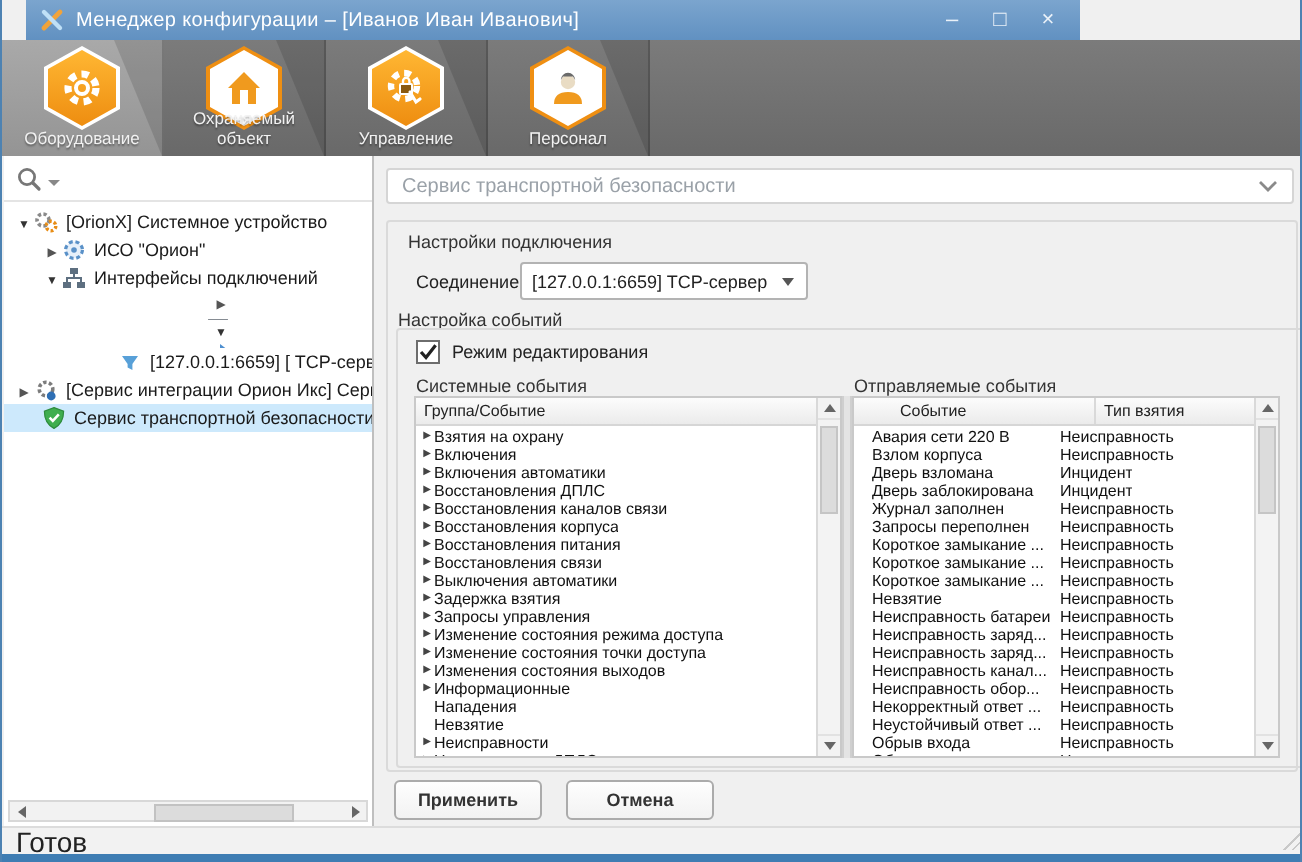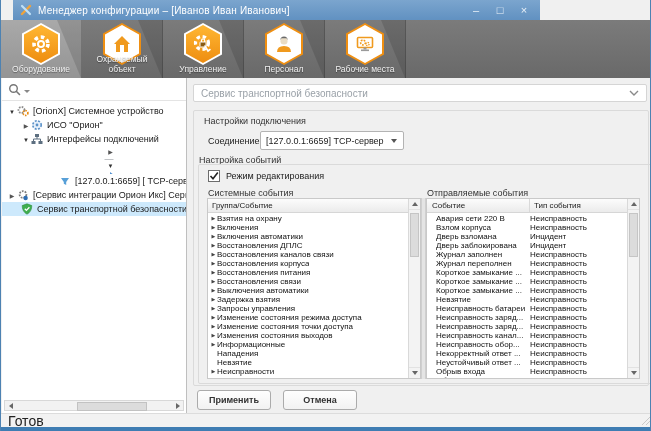--- a/index.html
+++ b/index.html
@@ -84,21 +84,21 @@
   .lists-label { position:absolute; font-size:9px; color:#333; top:23px; }
 
   .listbox { position:absolute; top:33px; height:181px; background:#fff; border:1px solid #c9c9c9; overflow:hidden; }
   .lb-header { position:absolute; left:0; top:0; right:12px; height:14px;
                background:linear-gradient(#fcfcfc,#ebebeb); border-bottom:1px solid #d6d6d6;
                font-size:8px; color:#222; display:flex; align-items:center; }
   .lb-body { position:absolute; left:0; top:15px; right:12px; bottom:0; overflow:hidden; }
   .srow,.rrow { height:9px; line-height:9px; font-size:8px; color:#111; display:flex; white-space:nowrap; overflow:hidden; }
   .srow-arrow { flex:0 0 9px; text-align:center; font-size:5px; color:#444; line-height:9px; padding-left:2px; }
   .srow-label { overflow:hidden; }
-  .hdr-cell1 { width:103px; padding-left:5px; border-right:1px solid #d9d9d9; height:100%; display:flex; align-items:center; }
+  .hdr-cell1 { width:103px; padding-left:5px; border-right:1px solid #d9d9d9; height:100%; display:flex; align-items:center;margin-left:18px; }
   .hdr-cell2 { padding-left:4px; }
   .cell-name { flex:0 0 103px; padding-left:5px; overflow:hidden; }
   .cell-type { padding-left:4px; overflow:hidden; }
   .rrow .cell-name { padding-left:9px; flex:0 0 99px; }
 
   .vscroll { position:absolute; right:0; top:0; bottom:0; width:12px; background:#f3f3f3; border-left:1px solid #d9d9d9; }
   .vs-up,.vs-down { position:absolute; left:0; width:11px; height:11px; display:flex; align-items:center; justify-content:center; }
   .vs-up { top:0; border-bottom:1px solid #e2e2e2; } .vs-down { bottom:0; border-top:1px solid #e2e2e2; }
   .arr-up  { width:0;height:0;border-left:3px solid transparent;border-right:3px solid transparent;border-bottom:4px solid #666; }
   .arr-down{ width:0;height:0;border-left:3px solid transparent;border-right:3px solid transparent;border-top:4px solid #666; }
@@ -179,34 +179,20 @@
           <div class="hex-inner">
         <svg width="22" height="22" viewBox="0 0 22 22">
           <path d="M4 19 Q4 13 11 13 Q18 13 18 19 Z" fill="#f09a1e"></path>
           <circle cx="11" cy="8" r="3.6" fill="#e9dcc4"></circle>
           <path d="M7.4 7 A3.6 3.6 0 0 1 14.6 7 L13.5 5.2 L8.5 5.2 Z" fill="#6a6a6a"></path>
         </svg>
       </div>
         </div>
       <span class="tab-label">Персонал</span>
     </div>
-    <div class="tab">
-      <div class="hex white">
-          <div class="hex-inner">
-        <svg width="22" height="22" viewBox="0 0 22 22">
-          <rect x="3.5" y="4.5" width="15" height="10" rx="1" fill="#fff" stroke="#f09a1e" stroke-width="1.6"></rect>
-          <circle cx="9" cy="9.5" r="2.4" fill="none" stroke="#f09a1e" stroke-width="1.6" stroke-dasharray="1.6 1.1"></circle>
-          <circle cx="13.5" cy="11" r="1.6" fill="none" stroke="#f09a1e" stroke-width="1.3" stroke-dasharray="1.3 1"></circle>
-          <rect x="9.5" y="14.5" width="3" height="2" fill="#9a9a9a"></rect>
-          <rect x="7" y="16.5" width="8" height="1.6" fill="#9a9a9a"></rect>
-        </svg>
-      </div>
-        </div>
-      <span class="tab-label">Рабочие места</span>
-    </div>
   </div>
 
   <div class="sidebar">
     <div class="searchbar">
       <svg class="search-ico" width="13" height="13" viewBox="0 0 13 13">
         <circle cx="5.5" cy="5.5" r="3.8" fill="none" stroke="#777" stroke-width="1.4"></circle>
         <line x1="8.5" y1="8.5" x2="11.5" y2="11.5" stroke="#777" stroke-width="1.6" stroke-linecap="round"></line>
       </svg>
       <span class="search-dd"></span>
     </div>
@@ -444,21 +430,21 @@
                 <span class="arr-down"></span>
               </span>
           </div>
         </div>
 
         <div class="splitter" style="left:222px;"></div>
 
         <div class="listbox" style="left:227px; width:214px;">
           <div class="lb-header">
             <span class="hdr-cell1">Событие</span>
-            <span class="hdr-cell2">Тип события</span>
+            <span class="hdr-cell2">Тип взятия</span>
           </div>
           <div class="lb-body">
 
               <div class="rrow">
                 <span class="cell-name">Авария сети 220 В</span>
                 <span class="cell-type">Неисправность</span>
               </div>
 
               <div class="rrow">
                 <span class="cell-name">Взлом корпуса</span>
@@ -474,21 +460,21 @@
                 <span class="cell-name">Дверь заблокирована</span>
                 <span class="cell-type">Инцидент</span>
               </div>
 
               <div class="rrow">
                 <span class="cell-name">Журнал заполнен</span>
                 <span class="cell-type">Неисправность</span>
               </div>
 
               <div class="rrow">
-                <span class="cell-name">Журнал переполнен</span>
+                <span class="cell-name">Запросы переполнен</span>
                 <span class="cell-type">Неисправность</span>
               </div>
 
               <div class="rrow">
                 <span class="cell-name">Короткое замыкание ...</span>
                 <span class="cell-type">Неисправность</span>
               </div>
 
               <div class="rrow">
                 <span class="cell-name">Короткое замыкание ...</span>

